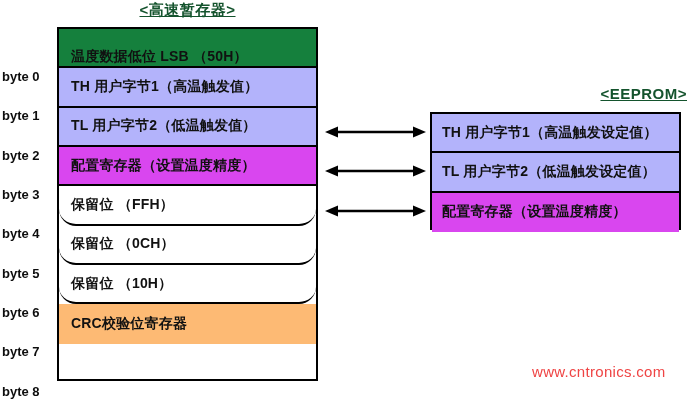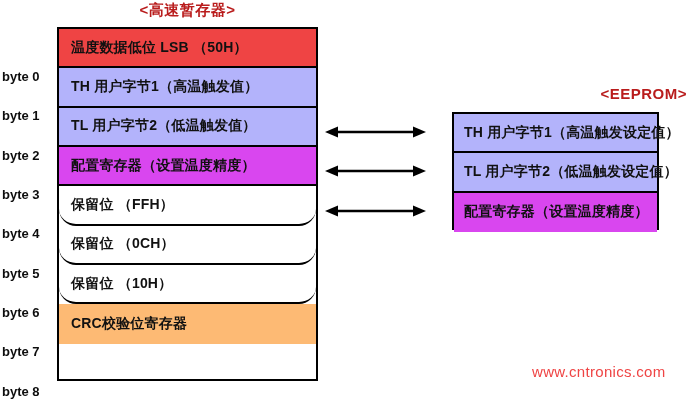--- a/index.html
+++ b/index.html
@@ -20,23 +20,24 @@
     top: 0;
     width: 694px;
     height: 410px;
   }
 
   
   .title {
     position: absolute;
     font-size: 15px;
     font-weight: 700;
-    color: #b91c1c;
+    color: #14532d;
     letter-spacing: 0.5px;
     white-space: nowrap;
+    text-decoration: underline;
   }
   #scratchpad-title {
     left: 57px;
     top: 1px;
     width: 261px;
     text-align: center;
   }
   #eeprom-title {
     left: 430px;
     top: 85px;
@@ -66,21 +67,21 @@
   .sp-row:last-child {
     border-bottom: none;
   }
   .cell-text {
     font-size: 14px;
     font-weight: 700;
     color: #111111;
     white-space: nowrap;
     letter-spacing: 0.2px;
   }
-  .c-salmon { background: #ef4444; }
+  .c-salmon { background: #15803d; align-items: flex-end; }
   .c-purple { background: #b3b3fb; }
   .c-green  { background: #d946ef; }
   .c-white  { background: #ffffff; border-radius: 17px; }
   .c-gray   { background: #fdba74; }
 
   
   .byte-label {
     position: absolute;
     left: 2px;
     width: 52px;
@@ -88,23 +89,23 @@
     font-size: 13px;
     font-weight: 700;
     color: #0d0d0d;
     white-space: nowrap;
     margin-top: 36px;
   }
 
   
   #eeprom-table {
     position: absolute;
-    left: 452px;
+    left: 430px;
     top: 112px;
-    width: 207px;
+    width: 251px;
     height: 118px;
     border: 2px solid #000000;
     box-sizing: border-box;
   }
   .ee-row {
     position: relative;
     height: 39.33px;
     box-sizing: border-box;
     border-bottom: 2px solid #000000;
     display: flex;

